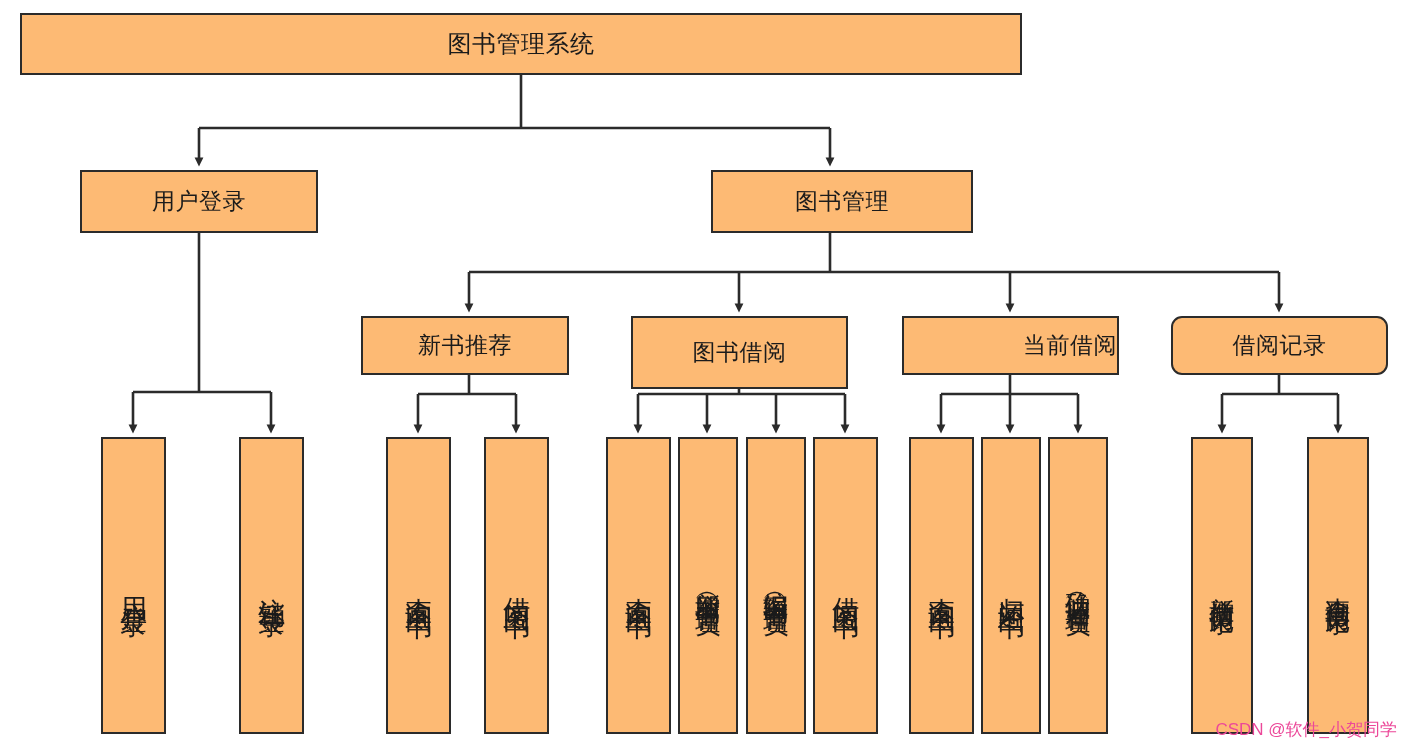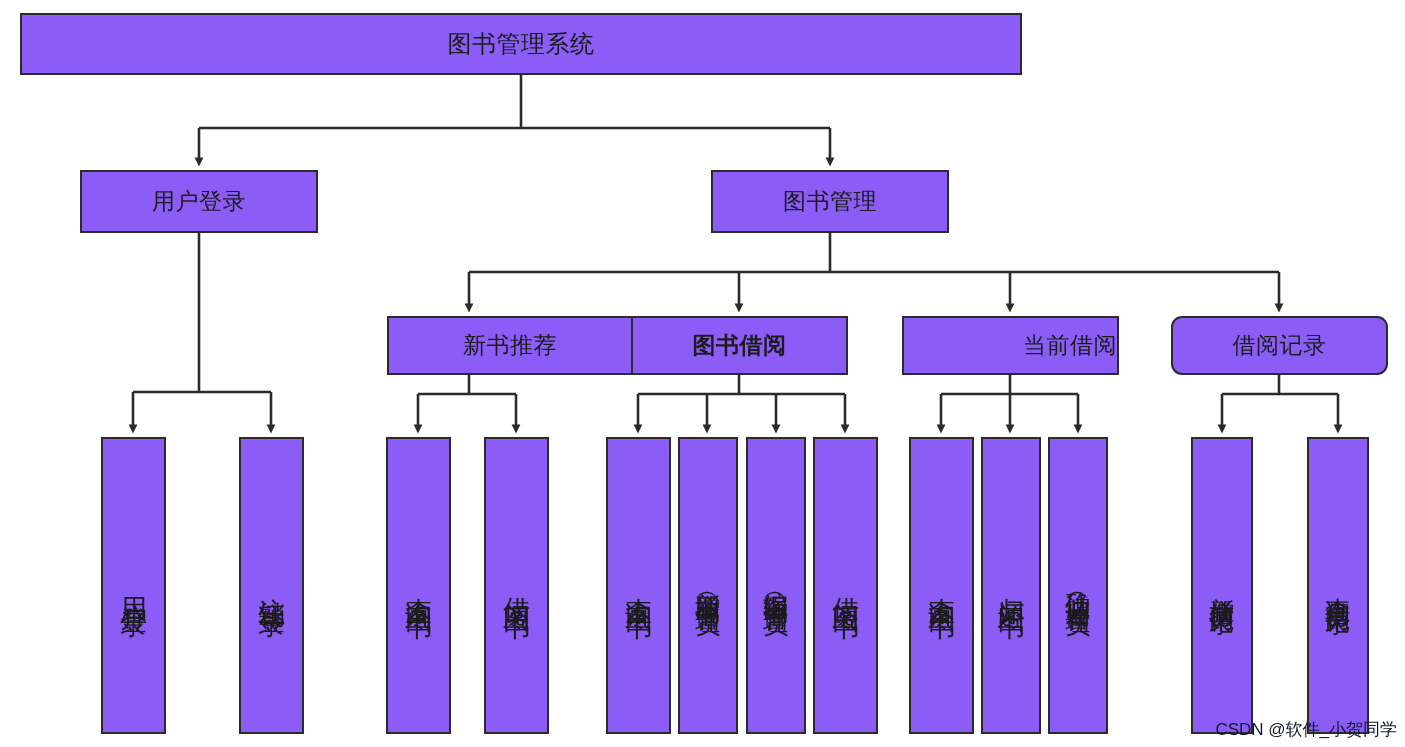--- a/index.html
+++ b/index.html
@@ -19,21 +19,21 @@
     position: absolute;
     left: 0;
     top: 0;
     width: 1405px;
     height: 747px;
     pointer-events: none;
   }
   .node {
     position: absolute;
     box-sizing: border-box;
-    background: #8b5cf6;
+    background: #fdba74;
     border: 2.5px solid #2b2b2b;
     display: flex;
     align-items: center;
     justify-content: center;
     z-index: 2;
   }
   .node .label {
     color: #1b1b1b;
     line-height: 1.18;
     text-align: center;
@@ -59,21 +59,21 @@
   }
   .node.vert.narrow .label {
     font-size: 25px;
     letter-spacing: 3px;
   }
   #watermark {
     position: absolute;
     right: 8px;
     bottom: 6px;
     font-size: 17px;
-    color: #0f172a;
+    color: #ec4899;
     z-index: 5;
     white-space: pre;
   }
 </style>
 </head>
 <body>
 
 <div id="canvas">
 
   <svg id="edges" xmlns="http://www.w3.org/2000/svg">
@@ -130,28 +130,28 @@
     </g>
   </svg>
 
   <div class="node root horiz" style="left:20px; top:13px; width:1002px; height:62px;">
     <span class="label">图书管理系统</span>
   </div>
 
   <div class="node horiz" style="left:80px; top:170px; width:238px; height:63px;">
     <span class="label">用户登录</span>
   </div>
-  <div class="node horiz" style="left:711px; top:170px; width:238px; height:63px;">
+  <div class="node horiz" style="left:711px; top:170px; width:262px; height:63px;">
     <span class="label">图书管理</span>
   </div>
 
-  <div class="node horiz" style="left:361px; top:316px; width:246px; height:59px;margin-left:26px;">
+  <div class="node horiz" style="left:361px; top:316px; width:208px; height:59px;">
     <span class="label">新书推荐</span>
   </div>
-  <div class="node horiz" style="left:631px; top:316px; width:217px; height:59px;font-weight:bold;">
+  <div class="node horiz" style="left:631px; top:316px; width:217px; height:73px;">
     <span class="label">图书借阅</span>
   </div>
   <div class="node horiz" style="left:902px; top:316px; width:217px; height:59px;justify-content:flex-end;">
     <span class="label">当前借阅</span>
   </div>
   <div class="node horiz" style="left:1171px; top:316px; width:217px; height:59px;border-radius:11px;">
     <span class="label">借阅记录</span>
   </div>
 
   <div class="node vert" style="left:101px; top:437px; width:65px; height:297px;">

